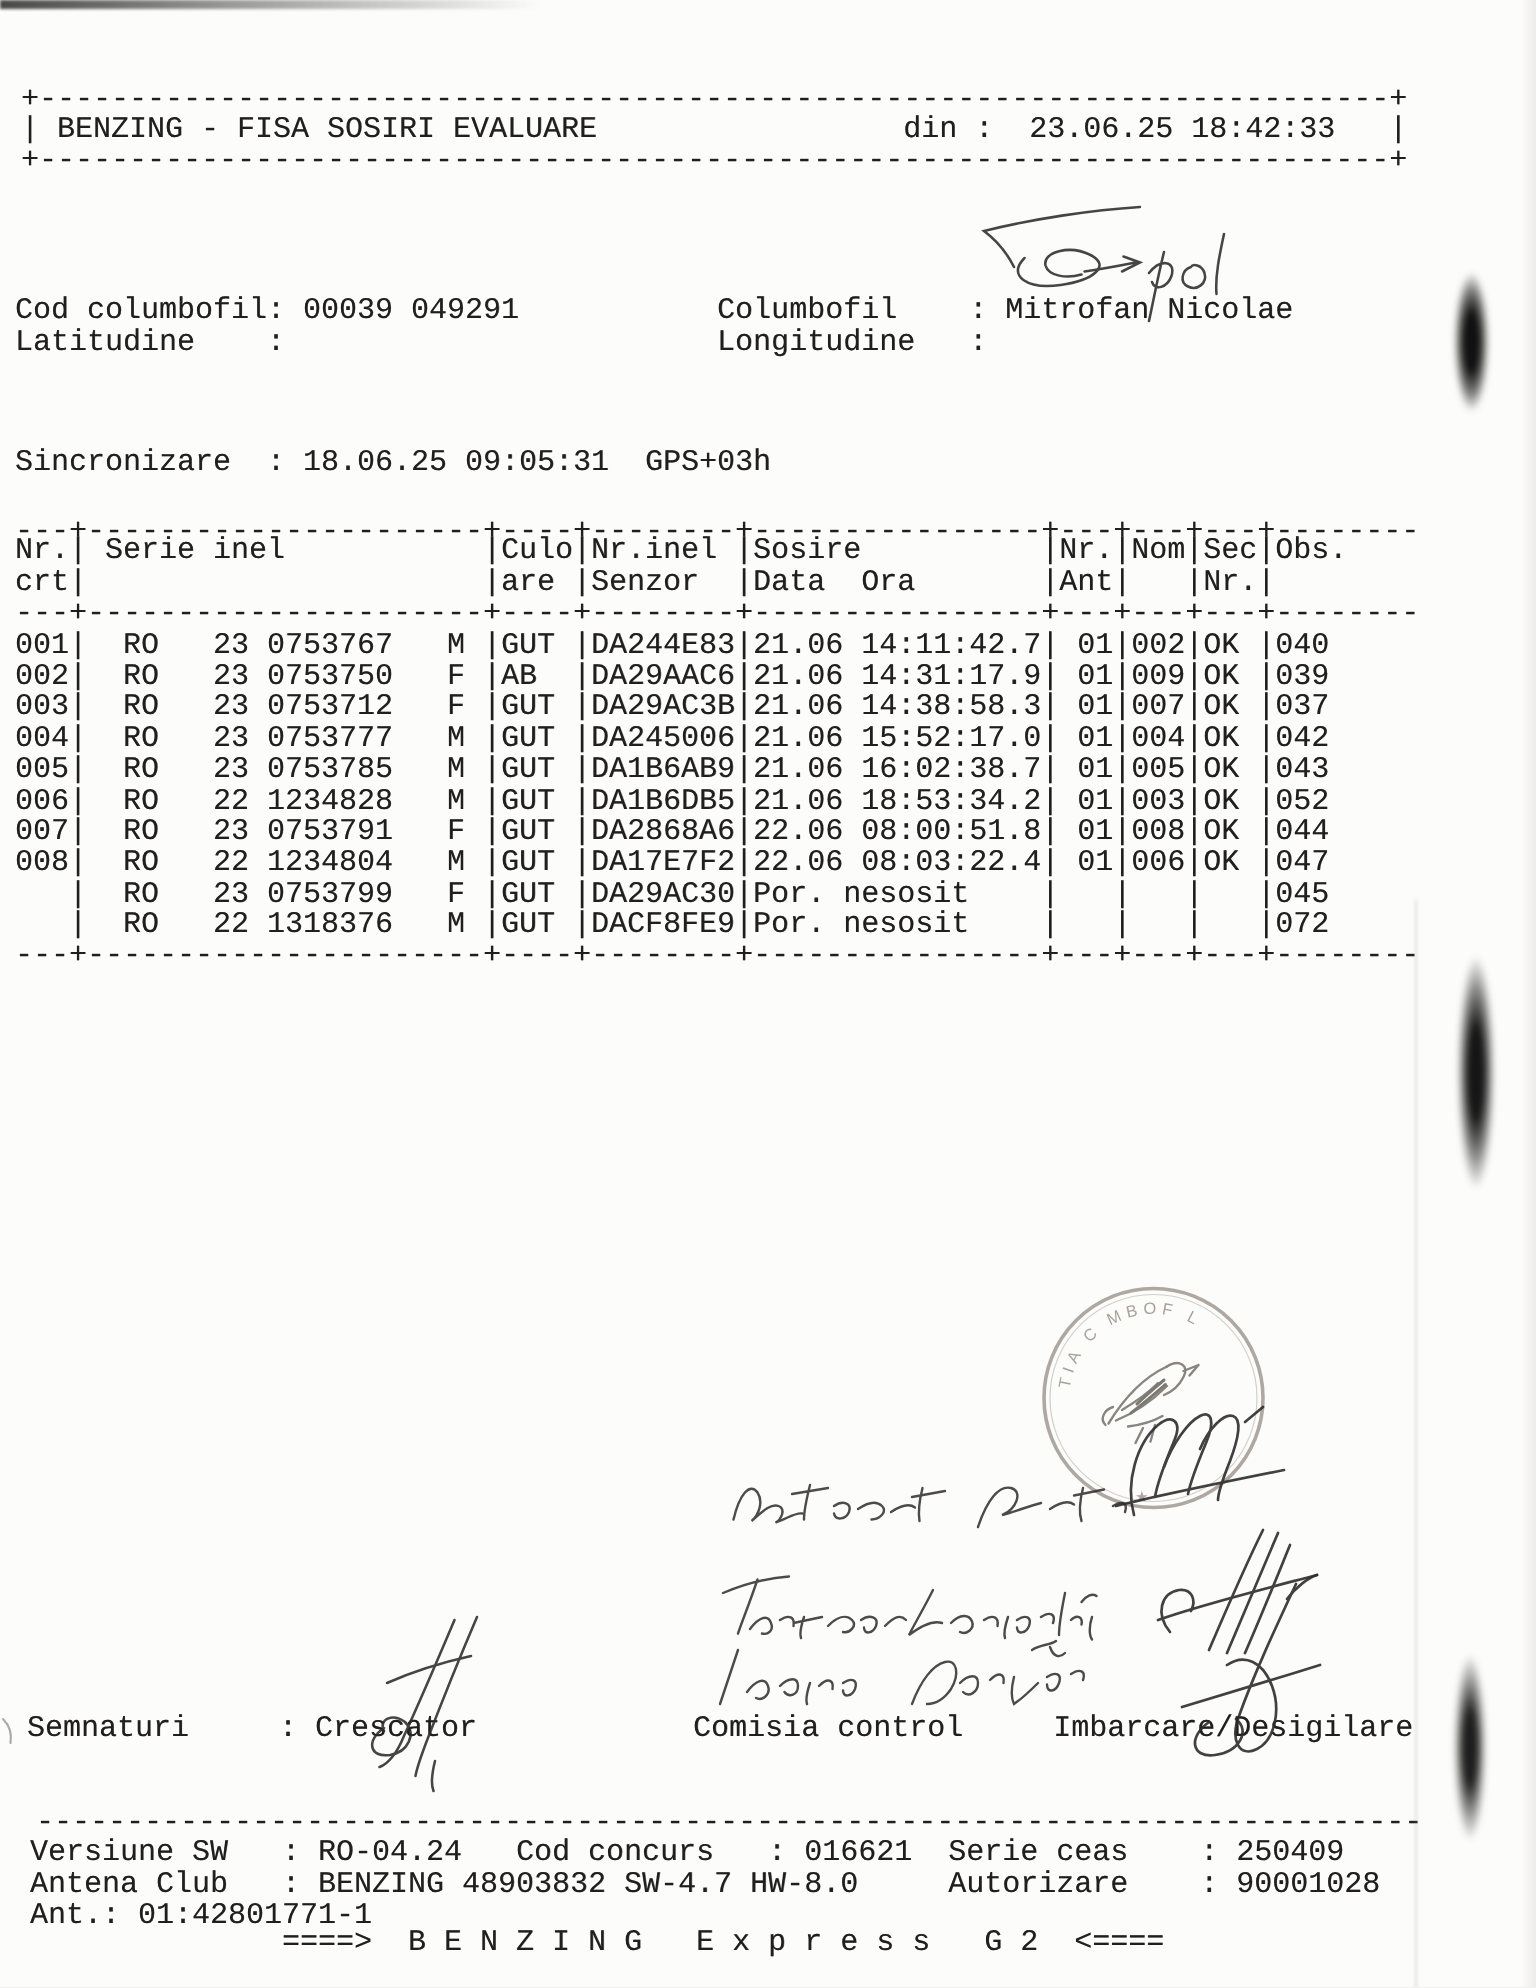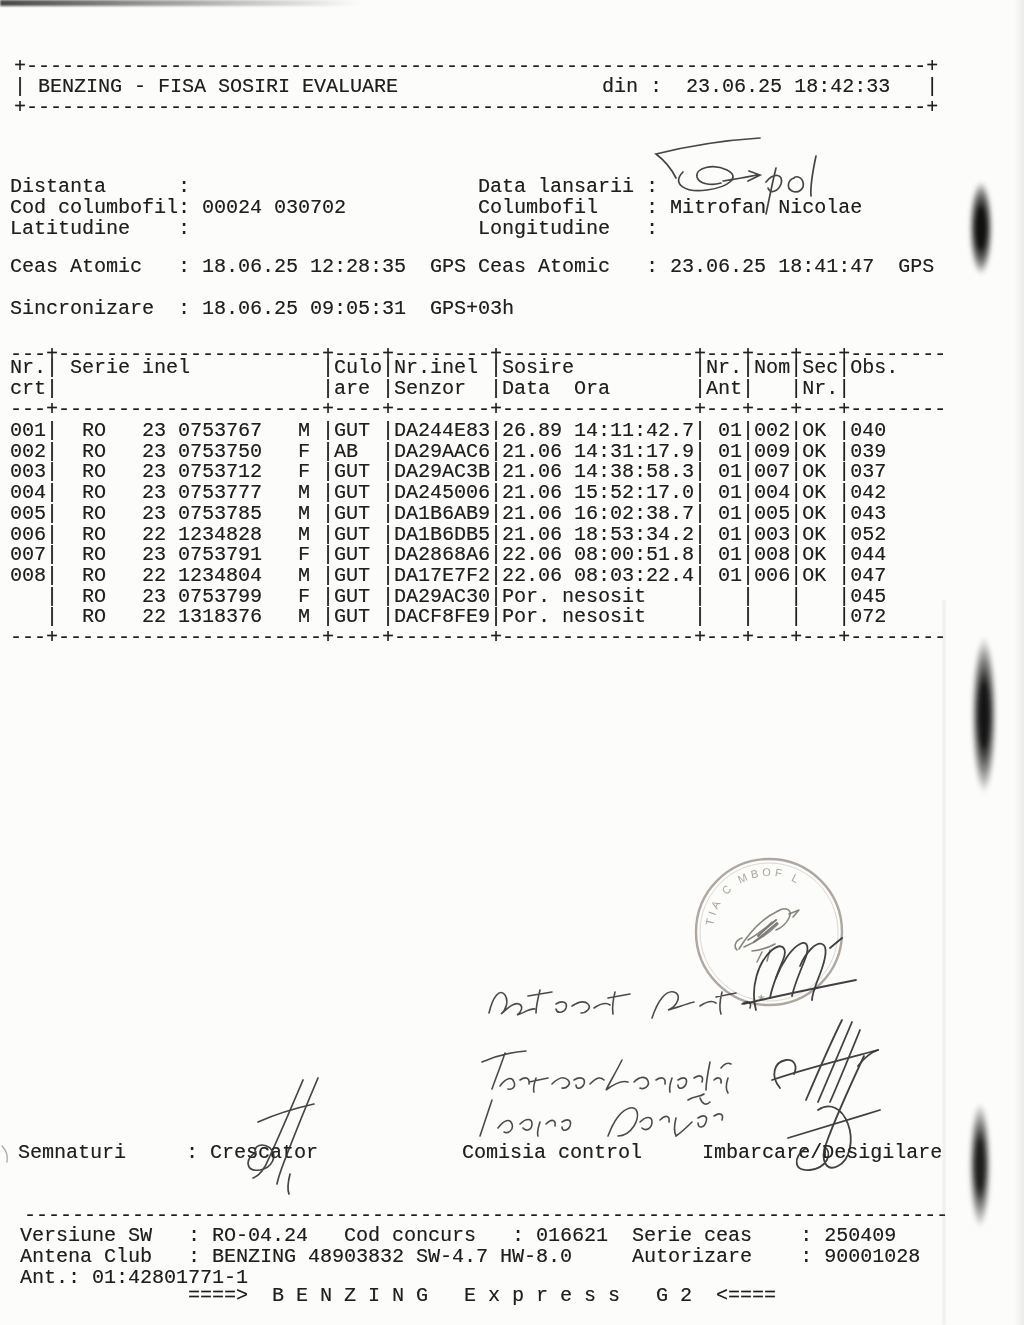--- a/index.html
+++ b/index.html
@@ -27,33 +27,31 @@
 </style>
 </head>
 <body>
 
 <div class="page">
 
   <div class="tl" style="left:14px;top:57px">+---------------------------------------------------------------------------+</div>
   <div class="tl" style="left:14px;top:77px">| BENZING - FISA SOSIRI EVALUARE                 din :  23.06.25 18:42:33   |</div>
   <div class="tl" style="left:14px;top:98px">+---------------------------------------------------------------------------+</div>
 
-  <div class="tl" style="left:10px;top:177px">Distanta      :                        Data lansarii :</div>
-  <div class="tl" style="left:10px;top:198px">Cod columbofil: 00024 030702           Columbofil    : Mitrofan Nicolae</div>
+  <div class="tl" style="left:10px;top:198px">Cod columbofil: 00039 049291           Columbofil    : Mitrofan Nicolae</div>
   <div class="tl" style="left:10px;top:219px">Latitudine    :                        Longitudine   :</div>
-  <div class="tl" style="left:10px;top:257px">Ceas Atomic   : 18.06.25 12:28:35  GPS Ceas Atomic   : 23.06.25 18:41:47  GPS</div>
   <div class="tl" style="left:10px;top:299px">Sincronizare  : 18.06.25 09:05:31  GPS+03h</div>
 
   <div class="tl" style="left:10px;top:345px">---+----------------------+----+--------+----------------+---+---+---+--------</div>
   <div class="tl" style="left:10px;top:379px">crt|                      |are |Senzor  |Data  Ora       |Ant|   |Nr.|</div>
   <div class="tl" style="left:10px;top:358px">Nr.| Serie inel           |Culo|Nr.inel |Sosire          |Nr.|Nom|Sec|Obs.</div>
   <div class="tl" style="left:10px;top:400px">---+----------------------+----+--------+----------------+---+---+---+--------</div>
 
   <div class="rows">
-      <div>001|  RO   23 0753767   M |GUT |DA244E83|26.89 14:11:42.7| 01|002|OK |040</div>
+      <div>001|  RO   23 0753767   M |GUT |DA244E83|21.06 14:11:42.7| 01|002|OK |040</div>
       <div>002|  RO   23 0753750   F |AB  |DA29AAC6|21.06 14:31:17.9| 01|009|OK |039</div>
       <div>003|  RO   23 0753712   F |GUT |DA29AC3B|21.06 14:38:58.3| 01|007|OK |037</div>
       <div>004|  RO   23 0753777   M |GUT |DA245006|21.06 15:52:17.0| 01|004|OK |042</div>
       <div>005|  RO   23 0753785   M |GUT |DA1B6AB9|21.06 16:02:38.7| 01|005|OK |043</div>
       <div>006|  RO   22 1234828   M |GUT |DA1B6DB5|21.06 18:53:34.2| 01|003|OK |052</div>
       <div>007|  RO   23 0753791   F |GUT |DA2868A6|22.06 08:00:51.8| 01|008|OK |044</div>
       <div>008|  RO   22 1234804   M |GUT |DA17E7F2|22.06 08:03:22.4| 01|006|OK |047</div>
       <div>   |  RO   23 0753799   F |GUT |DA29AC30|Por. nesosit    |   |   |   |045</div>
       <div>   |  RO   22 1318376   M |GUT |DACF8FE9|Por. nesosit    |   |   |   |072</div>
     </div>

